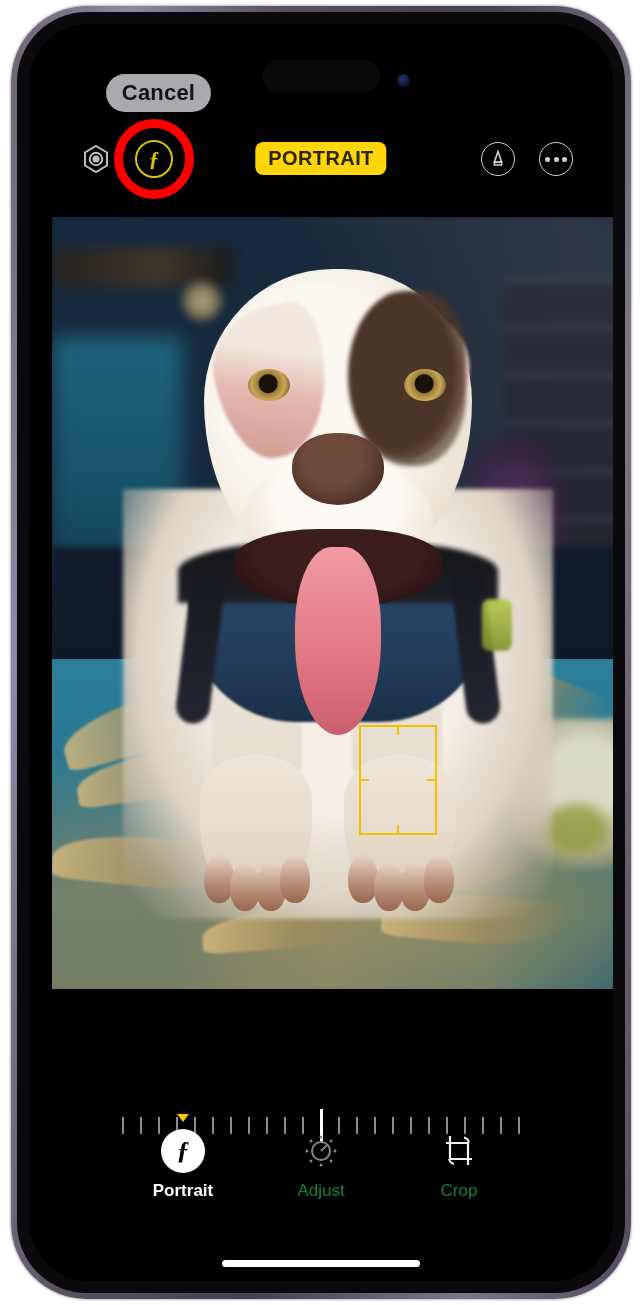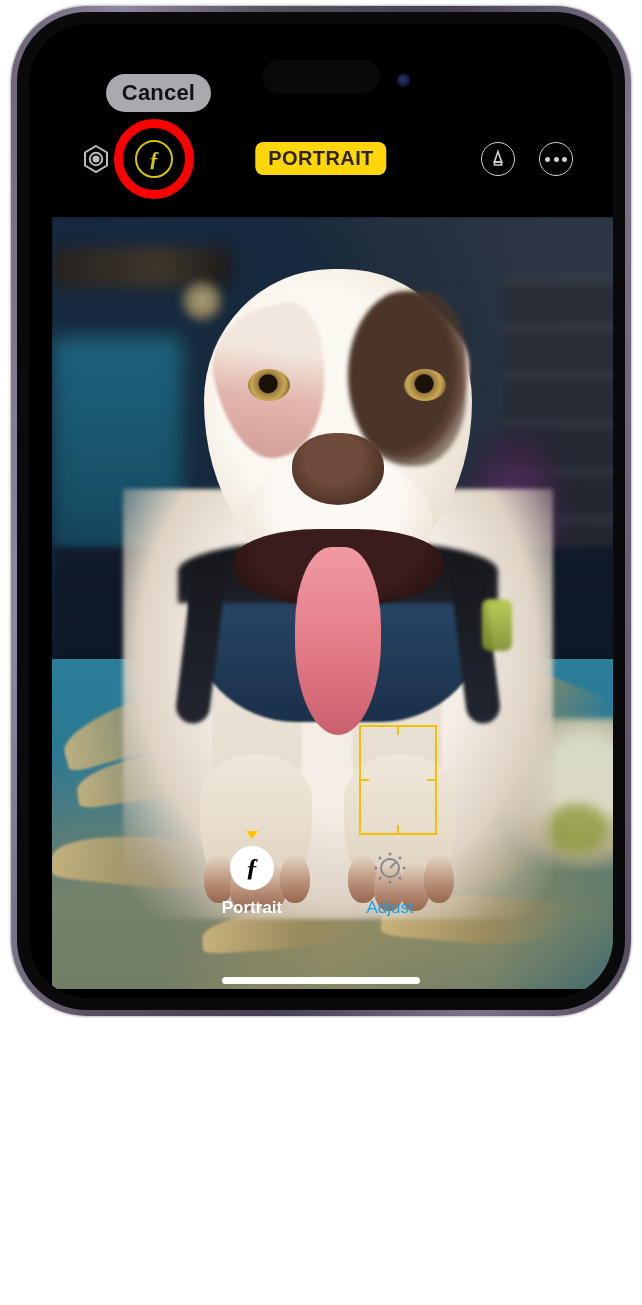--- a/index.html
+++ b/index.html
@@ -7,21 +7,21 @@
     width: 642px; height: 1305px;
     background: #ffffff;
     font-family: "Liberation Sans", sans-serif;
     overflow: hidden;
   }
 
   
   #device-frame {
     position: absolute;
     left: 11px; top: 6px;
-    width: 620px; height: 1010px;
+    width: 620px; height: 1293px;
     border-radius: 76px;
     background: linear-gradient(100deg,#6d6374 0%,#8e87a0 14%,#5a5160 32%,#473f52 55%,#7d7488 80%,#534a5e 100%);
     box-shadow: 0 0 3px rgba(0,0,0,.55);
   }
   #device-inner-bezel {
     position: absolute;
     left: 6px; top: 6px; right: 6px; bottom: 6px;
     border-radius: 70px;
     background: #0a0a0c;
   }
@@ -412,21 +412,21 @@
     width: 0; height: 0;
     border-left: 6px solid transparent;
     border-right: 6px solid transparent;
     border-top: 8px solid #ffc400;
   }
   .tab-icon {
     width: 46px; height: 46px;
     display: flex; align-items: center; justify-content: center;
   }
   .tab-label {
-    margin-top: 7px; font-size: 17px; color: #0ea5e9;
+    margin-top: 7px; font-size: 17px; color: #15803d;
   }
   .tab.active .tab-label { color: #ffffff; font-weight: bold; }
   #portrait-tab-icon {
     width: 44px; height: 44px; border-radius: 50%;
     background: #ffffff; color: #000000;
     font-family: "Liberation Serif", serif; font-style: italic; font-weight: bold;
     font-size: 26px;
     display: flex; align-items: center; justify-content: center;
   }
 
@@ -653,18 +653,29 @@
               <circle cx="20" cy="34" r="1.5" fill="#86868b"></circle>
               <circle cx="10" cy="30" r="1.5" fill="#86868b"></circle>
               <circle cx="6" cy="20" r="1.5" fill="#86868b"></circle>
               <circle cx="10" cy="10" r="1.5" fill="#86868b"></circle>
             </svg>
           </div>
           <div class="tab-label">Adjust</div>
         </div>
 
 
+        <div class="tab">
+          <div class="tab-icon">
+            <svg width="40" height="40" viewBox="0 0 40 40">
+              <path d="M11 5 V28 H33" fill="none" stroke="#f2f2f5" stroke-width="2.2"></path>
+              <path d="M7 12 H29 V34" fill="none" stroke="#f2f2f5" stroke-width="2.2"></path>
+              <path d="M25 6.5 a7 7 0 0 1 5 5" fill="none" stroke="#f2f2f5" stroke-width="2"></path>
+              <path d="M15 33 a7 7 0 0 1 -5 -5" fill="none" stroke="#f2f2f5" stroke-width="2"></path>
+            </svg>
+          </div>
+          <div class="tab-label">Crop</div>
+        </div>
       </div>
 
       <div id="home-indicator"></div>
     </div>
   </div>
 </div>
 
 </body></html>

